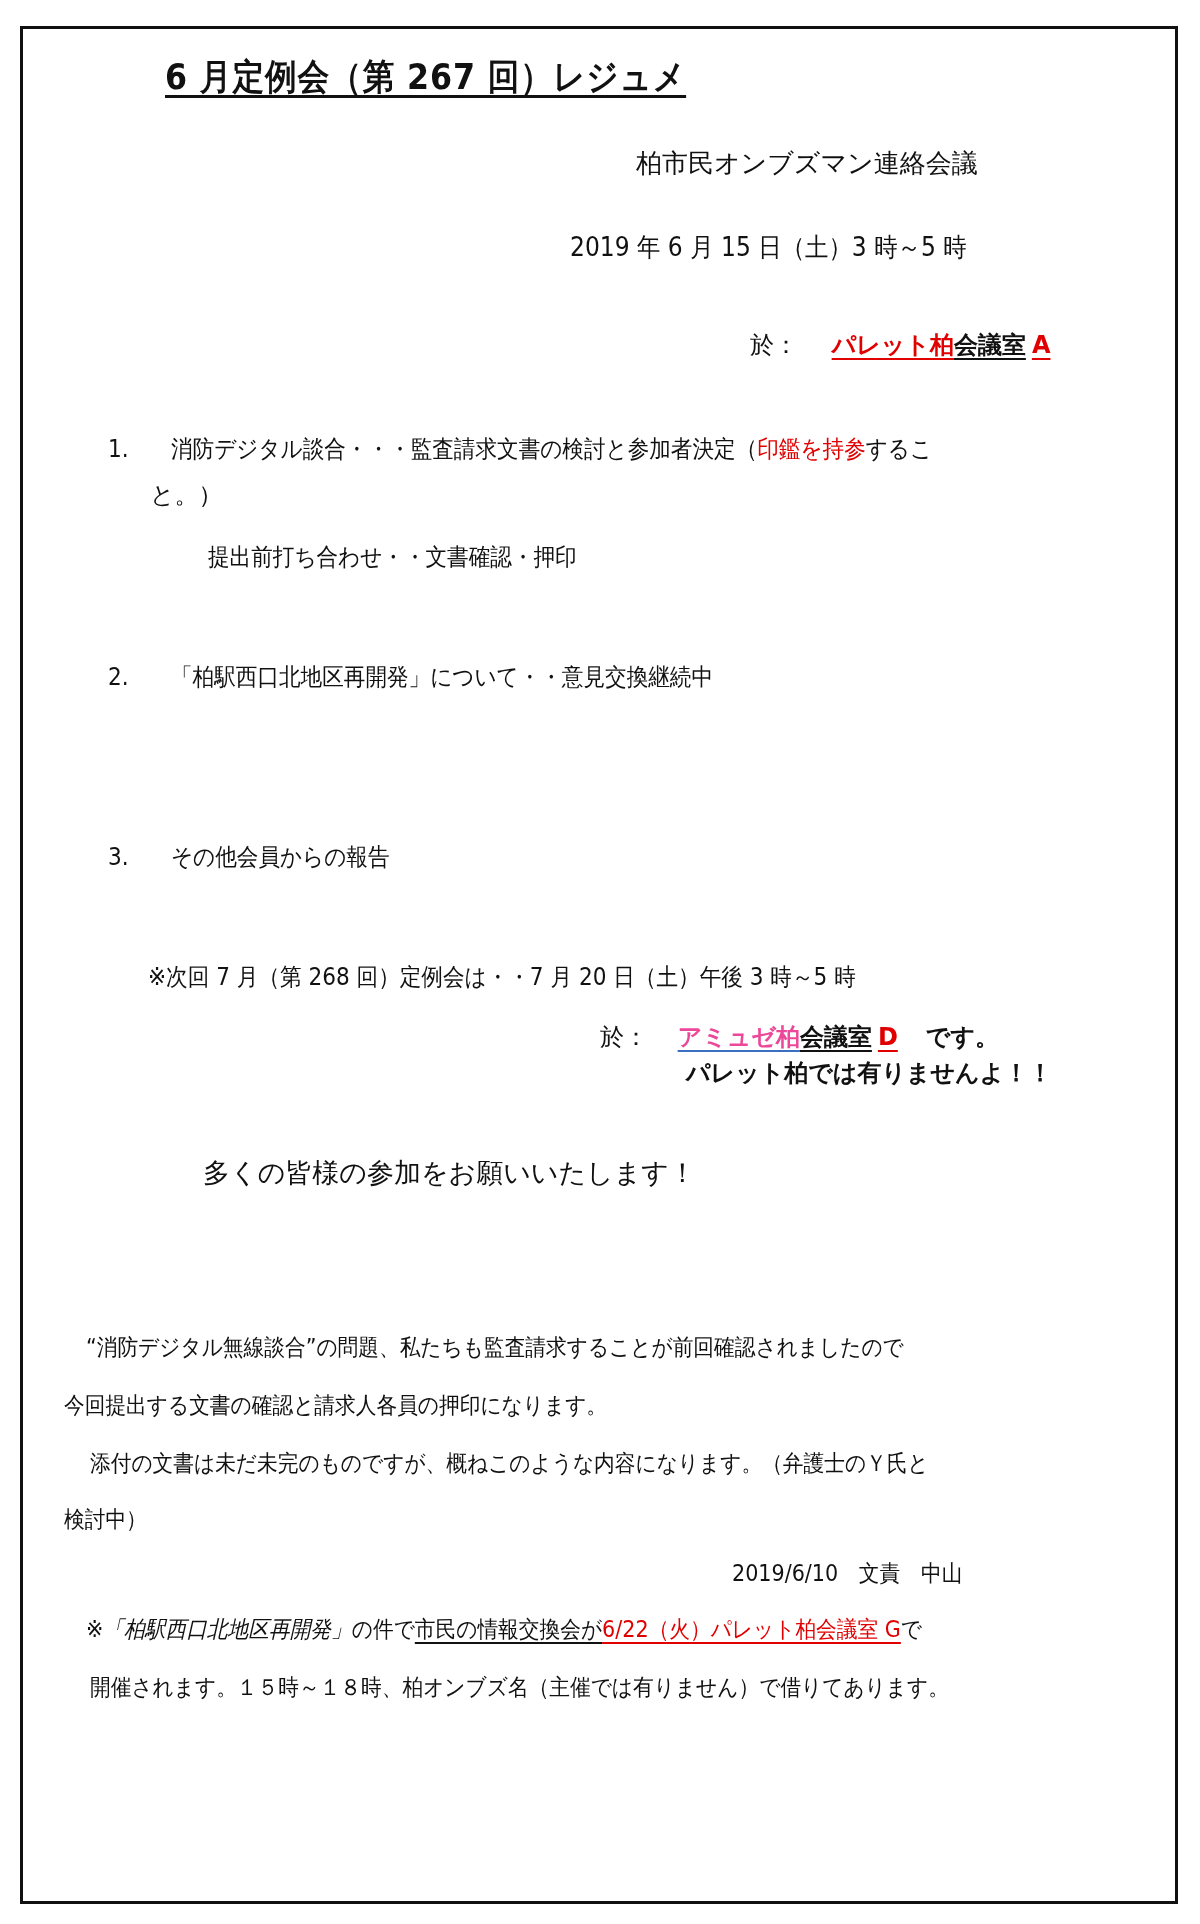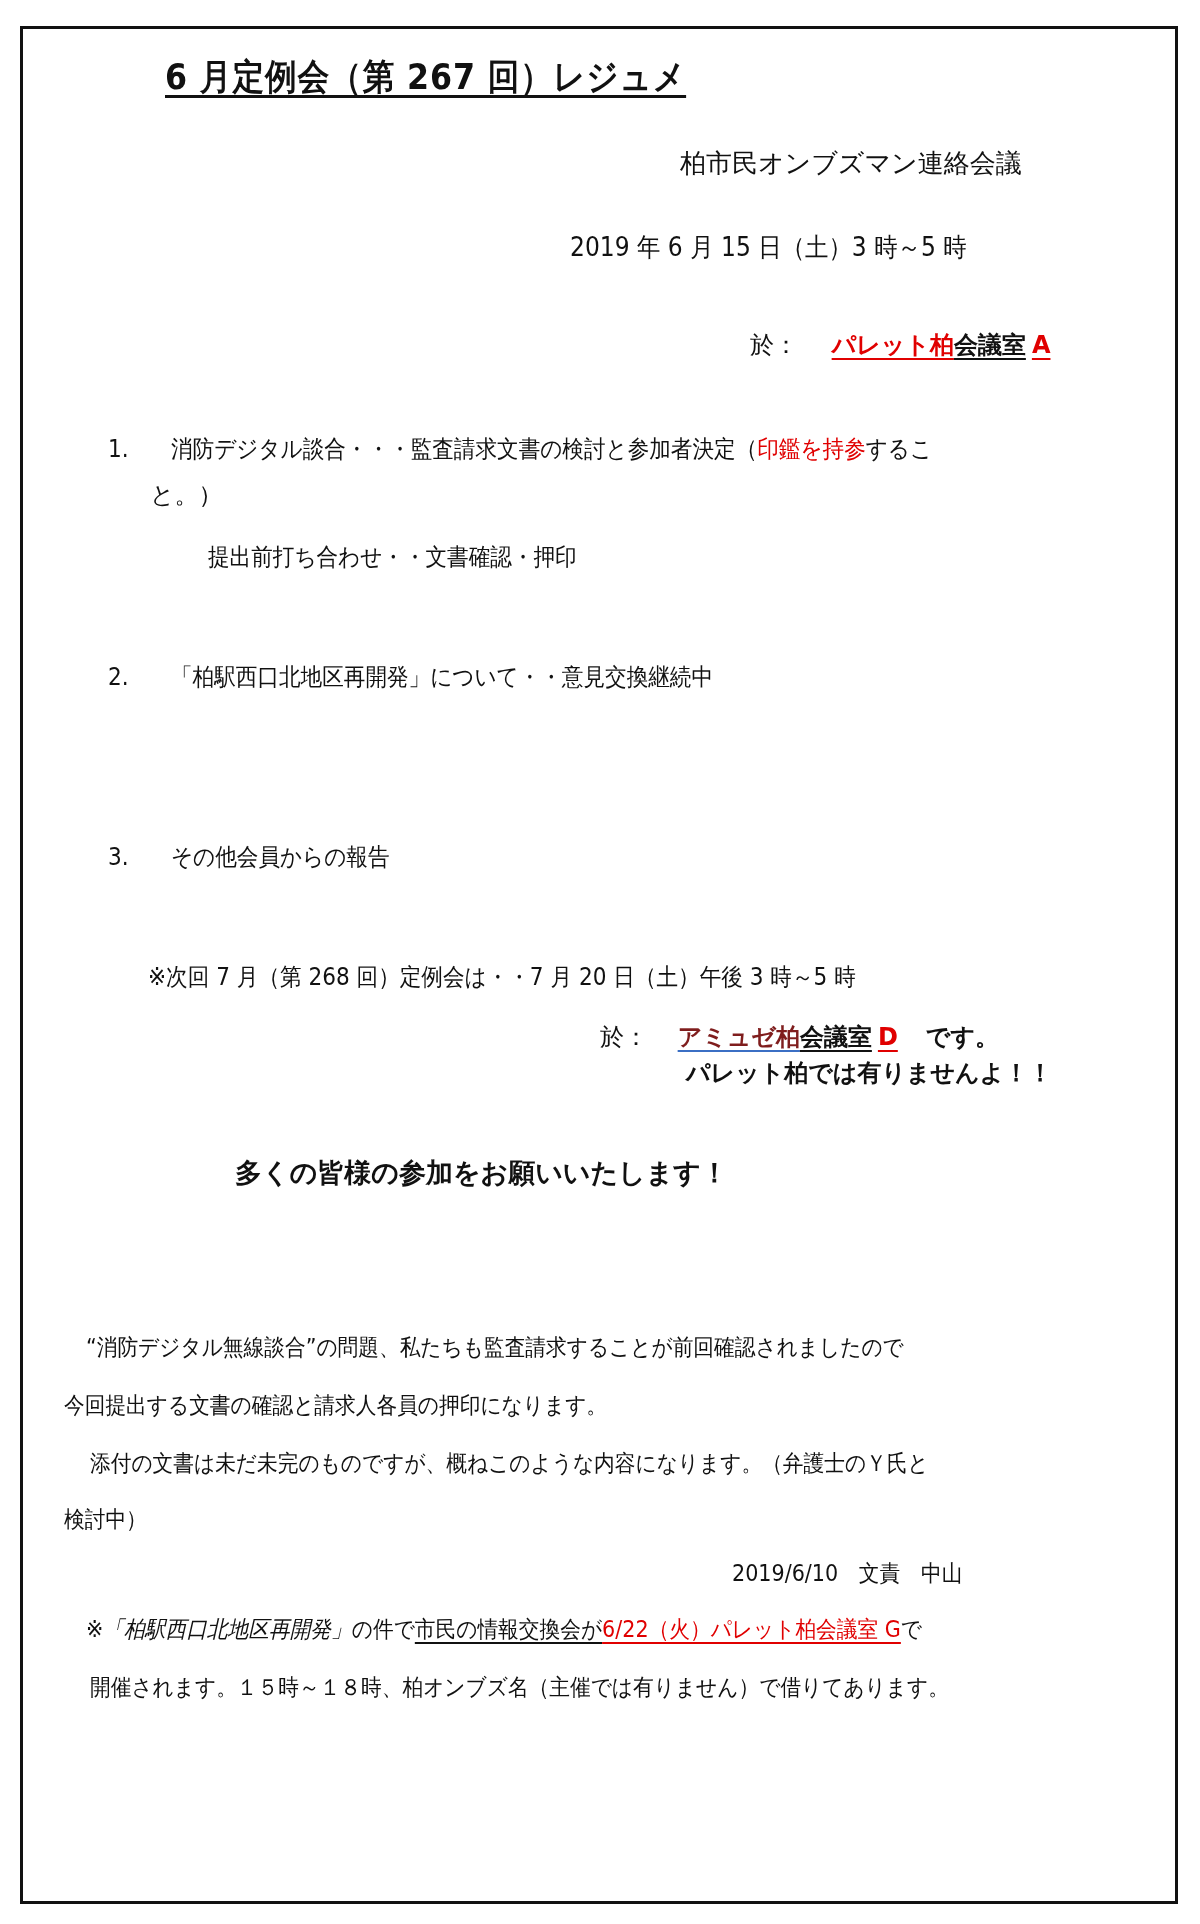--- a/index.html
+++ b/index.html
@@ -5,38 +5,38 @@
   html, body { margin: 0; padding: 0; background: #ffffff; }
   body { width: 1200px; height: 1924px; position: relative; overflow: hidden;
          font-family: "DejaVu Sans", "Liberation Sans", sans-serif; color: #111; }
   .page-border { position: absolute; left: 20px; top: 26px; width: 1152px; height: 1872px;
                  border: 3px solid #111; }
   .line { position: absolute; white-space: nowrap; font-size: 24px; line-height: 30px; }
   .title { left: 165px; top: 54px; font-size: 36px; line-height: 46px; font-weight: bold;
            text-decoration: underline; text-decoration-thickness: 3px; text-underline-offset: 6px;
            transform: scaleX(0.88); transform-origin: left; letter-spacing: 1px; }
   .red { color: #e00000; }
-  .blue { color: #7f1d1d; margin-top: 28px; }
+  .blue { color: #ec4899; margin-top: 28px; }
   .bold { font-weight: bold; }
   .ul-red { text-decoration: underline; text-decoration-color: #e00000; text-decoration-thickness: 2px; text-underline-offset: 5px; }
   .ul-black { text-decoration: underline; text-decoration-color: #111; text-decoration-thickness: 2px; text-underline-offset: 5px; }
   .ul-blue { text-decoration: underline; text-decoration-color: #3b6fc4; text-decoration-thickness: 2px; text-underline-offset: 5px; }
   .italic { font-style: italic; }
-  .big { font-size: 27px; font-weight: bold; margin-left: 32px; }
+  .big { font-size: 27px; font-weight: normal; }
   .num { display: inline-block; width: 70px; }
   .cond { transform: scaleX(0.9); transform-origin: left; }
 </style>
 </head>
 <body>
 
 <div class="page-border"></div>
 
 <div class="line title">6 月定例会（第 267 回）レジュメ</div>
 
-<div class="line" style="left:636px; top:148px; font-size:26px;margin-left:44px;">柏市民オンブズマン連絡会議</div>
+<div class="line" style="left:636px; top:148px; font-size:26px;">柏市民オンブズマン連絡会議</div>
 
 <div class="line cond" style="left:570px; top:232px; font-size:26px;">2019 年 6 月 15 日（土）3 時～5 時</div>
 
 <div class="line" style="left:750px; top:330px;">
   <span>於：</span>
   <span style="display:inline-block;width:26px"></span><span class="red bold ul-red">パレット柏</span><span class="bold ul-black">会議室</span><span class="red bold ul-red" style="margin-left:6px">A</span>
 </div>
 
 <div class="line cond" style="left:108px; top:434px;">
   <span class="num">1.</span><span>消防デジタル談合・・・監査請求文書の検討と参加者決定（</span><span class="red">印鑑を持参</span><span>するこ</span>

